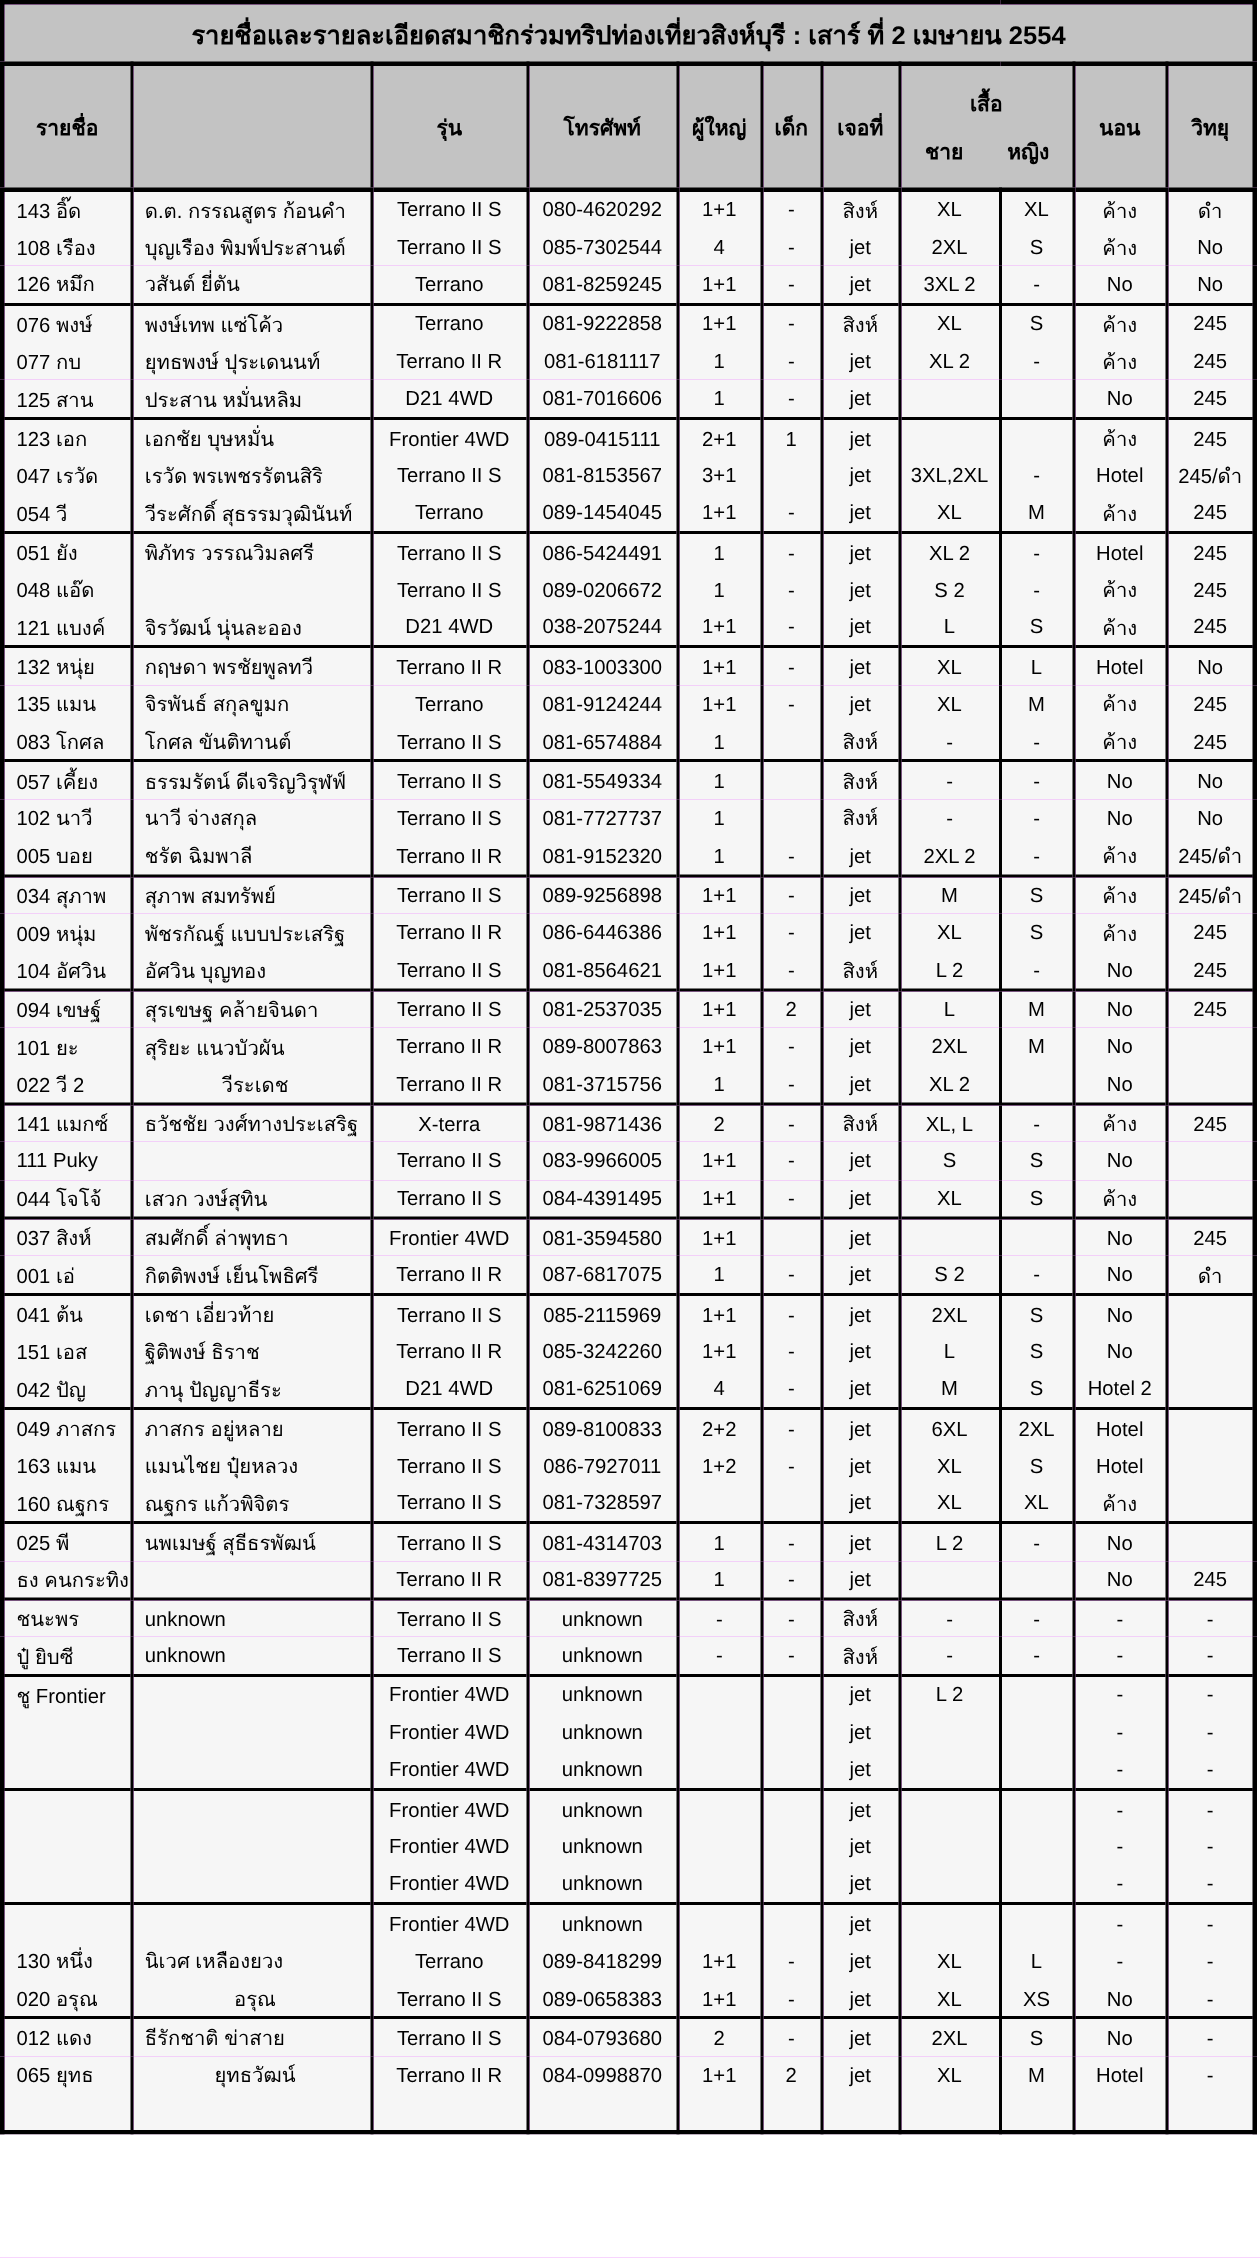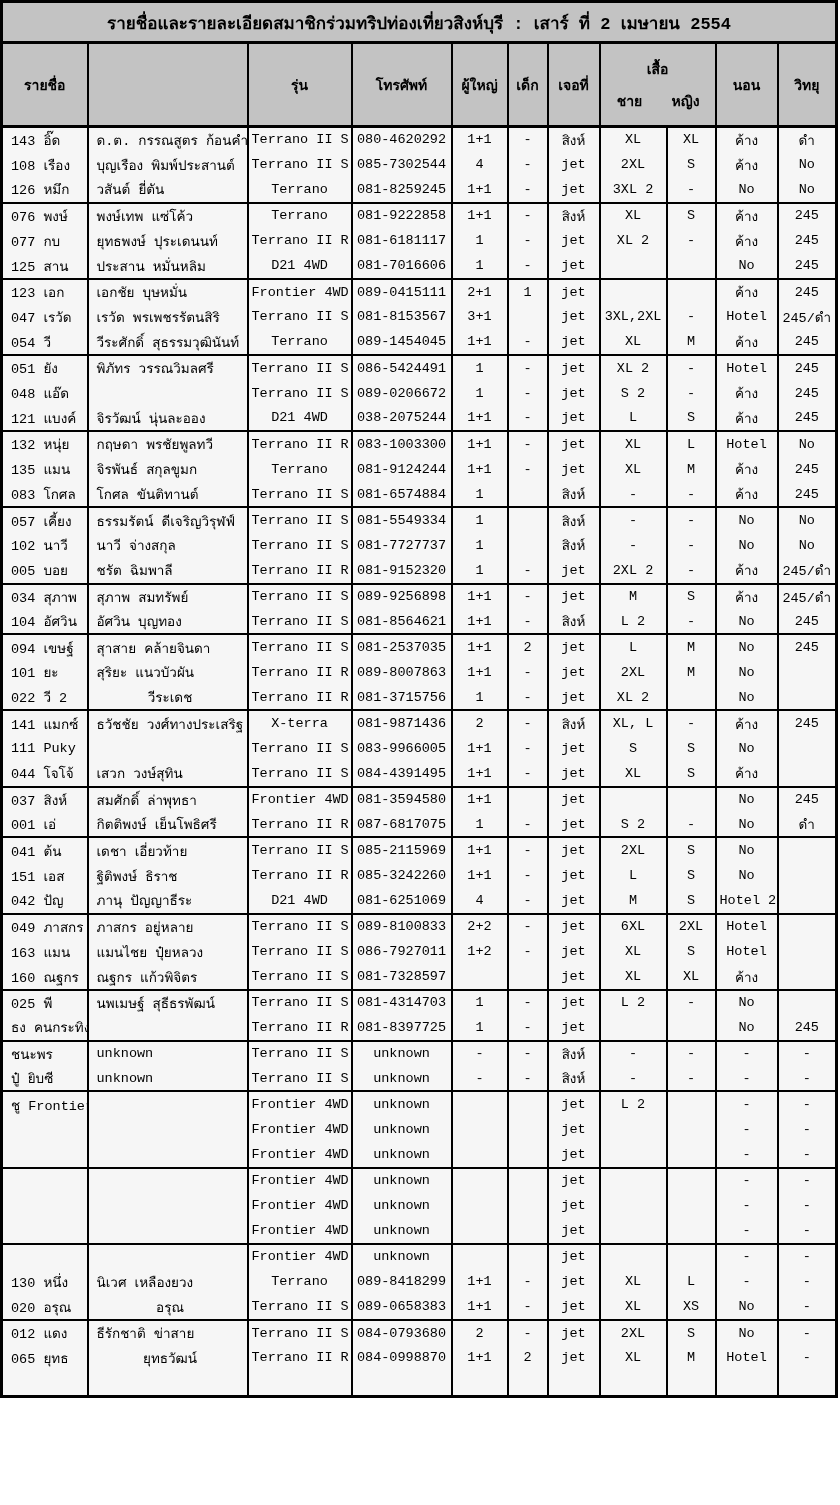--- a/index.html
+++ b/index.html
@@ -11,21 +11,20 @@
   .sheet {
     width: 840px;
     box-sizing: border-box;
   }
   table.roster {
     width: 704px;
     border-collapse: collapse;
     table-layout: fixed;
     border: 3px solid #000;
     background: #f0abfc;
-    font-family: Liberation Mono, monospace;
   }
   td, th {
     box-sizing: border-box;
     overflow: hidden;
     white-space: nowrap;
     vertical-align: middle;
     color: #000;
   }
   
   tr.title-row th {
@@ -377,37 +376,50 @@
           <td class="c3">089-9256898</td>
           <td class="c4">1+1</td>
           <td class="c5">-</td>
           <td class="c6">jet</td>
           <td class="c7">M</td>
           <td class="c8">S</td>
           <td class="c9">ค้าง</td>
           <td class="c10">245/ดำ</td>
         </tr>
         <tr>
+          <td class="c0">009 หนุ่ม</td>
+          <td class="c1">พัชรกัณฐ์  แบบประเสริฐ</td>
+          <td class="c2">Terrano II R</td>
+          <td class="c3">086-6446386</td>
+          <td class="c4">1+1</td>
+          <td class="c5">-</td>
+          <td class="c6">jet</td>
+          <td class="c7">XL</td>
+          <td class="c8">S</td>
+          <td class="c9">ค้าง</td>
+          <td class="c10">245</td>
+        </tr>
+        <tr>
           <td class="c0">104 อัศวิน</td>
           <td class="c1">อัศวิน บุญทอง</td>
           <td class="c2">Terrano II S</td>
           <td class="c3">081-8564621</td>
           <td class="c4">1+1</td>
           <td class="c5">-</td>
           <td class="c6">สิงห์</td>
           <td class="c7">L 2</td>
           <td class="c8">-</td>
           <td class="c9">No</td>
           <td class="c10">245</td>
         </tr>
       </tbody>
       <tbody>
         <tr>
           <td class="c0">094 เขษฐ์</td>
-          <td class="c1">สุาสาย  คล้ายจินดา</td>
+          <td class="c1">สุรเขษฐ  คล้ายจินดา</td>
           <td class="c2">Terrano II S</td>
           <td class="c3">081-2537035</td>
           <td class="c4">1+1</td>
           <td class="c5">2</td>
           <td class="c6">jet</td>
           <td class="c7">L</td>
           <td class="c8">M</td>
           <td class="c9">No</td>
           <td class="c10">245</td>
         </tr>

